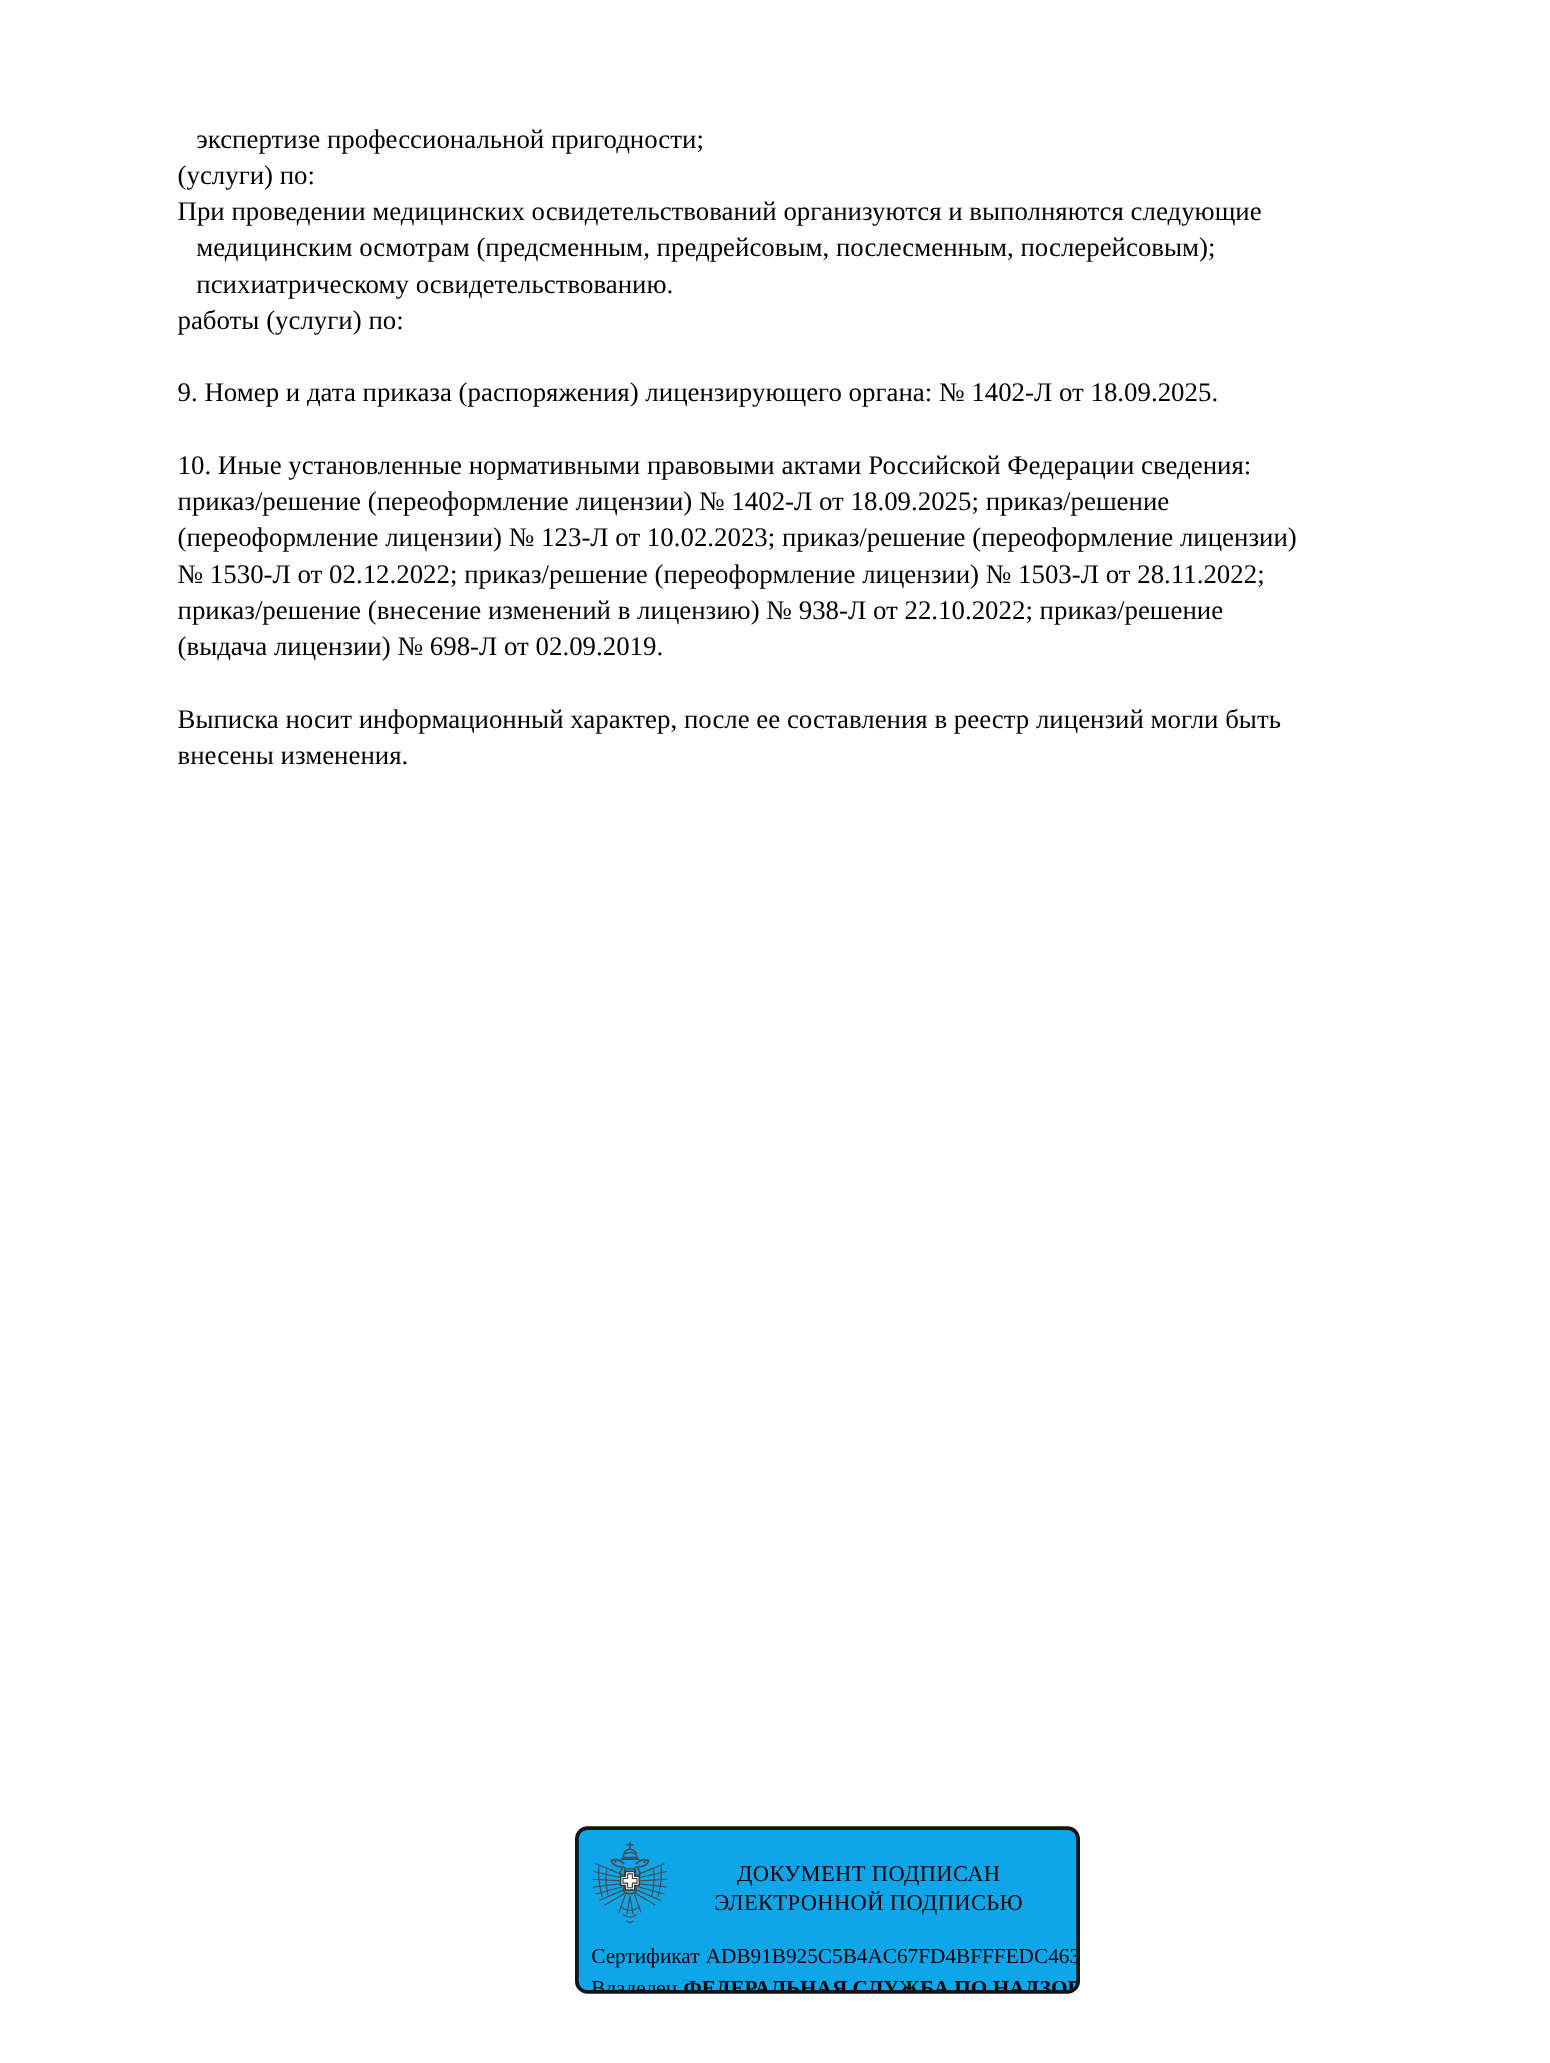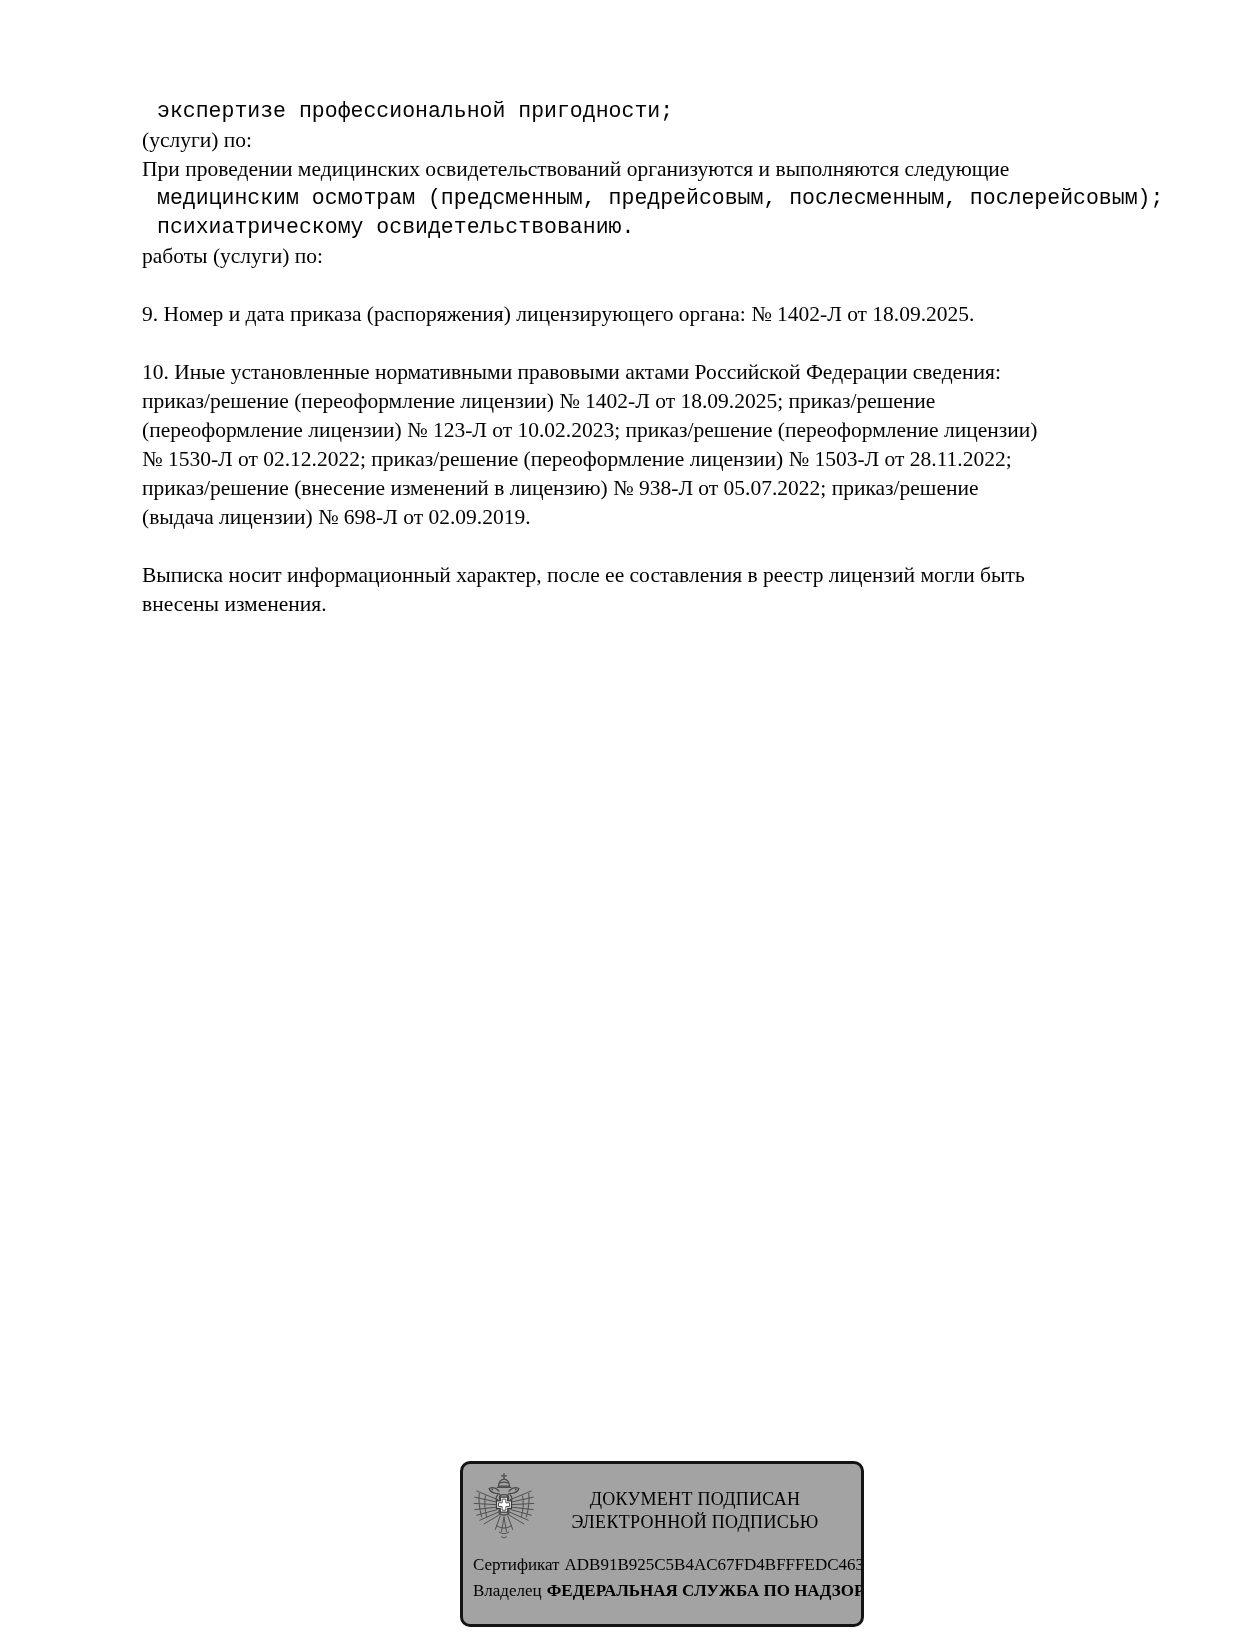--- a/index.html
+++ b/index.html
@@ -22,32 +22,31 @@
     width: 1050px;
     font-size: 21.5px;
     line-height: 29px;
   }
   .line {
     white-space: nowrap;
     min-height: 29px;
   }
   .line.indent {
     padding-left: 15px;
-    font-family: Liberation Mono, monospace;
   }
   .stamp {
     position: absolute;
     left: 460px;
     top: 1461px;
     width: 404px;
-    height: 166px;
+    height: 134px;
     box-sizing: border-box;
     border: 3px solid #141414;
     border-radius: 10px;
-    background: #a3a3a3;
+    background: #0ea5e9;
     overflow: hidden;
   }
   .stamp-top {
     display: flex;
     align-items: center;
     height: 84px;
     padding: 6px 6px 0 10px;
     box-sizing: border-box;
   }
   .eagle {
@@ -88,21 +87,21 @@
     <div class="line indent">медицинским осмотрам (предсменным, предрейсовым, послесменным, послерейсовым);</div>
     <div class="line indent">психиатрическому освидетельствованию.</div>
     <div class="line">работы (услуги) по:</div>
     <div class="line"></div>
     <div class="line">9. Номер и дата приказа (распоряжения) лицензирующего органа: № 1402-Л от 18.09.2025.</div>
     <div class="line"></div>
     <div class="line">10. Иные установленные нормативными правовыми актами Российской Федерации сведения:</div>
     <div class="line">приказ/решение (переоформление лицензии) № 1402-Л от 18.09.2025; приказ/решение</div>
     <div class="line">(переоформление лицензии) № 123-Л от 10.02.2023; приказ/решение (переоформление лицензии)</div>
     <div class="line">№ 1530-Л от 02.12.2022; приказ/решение (переоформление лицензии) № 1503-Л от 28.11.2022;</div>
-    <div class="line">приказ/решение (внесение изменений в лицензию) № 938-Л от 05.07.2022; приказ/решение</div>
+    <div class="line">приказ/решение (внесение изменений в лицензию) № 938-Л от 22.10.2022; приказ/решение</div>
     <div class="line">(выдача лицензии) № 698-Л от 02.09.2019.</div>
     <div class="line"></div>
     <div class="line">Выписка носит информационный характер, после ее составления в реестр лицензий могли быть</div>
     <div class="line">внесены изменения.</div>
   </div>
 
 <div class="stamp">
   <div class="stamp-top">
     <svg class="eagle" viewBox="0 0 100 118" xmlns="http://www.w3.org/2000/svg" aria-hidden="true">
       <g stroke="#4a4a4a" fill="none" stroke-width="2" stroke-linecap="round">

